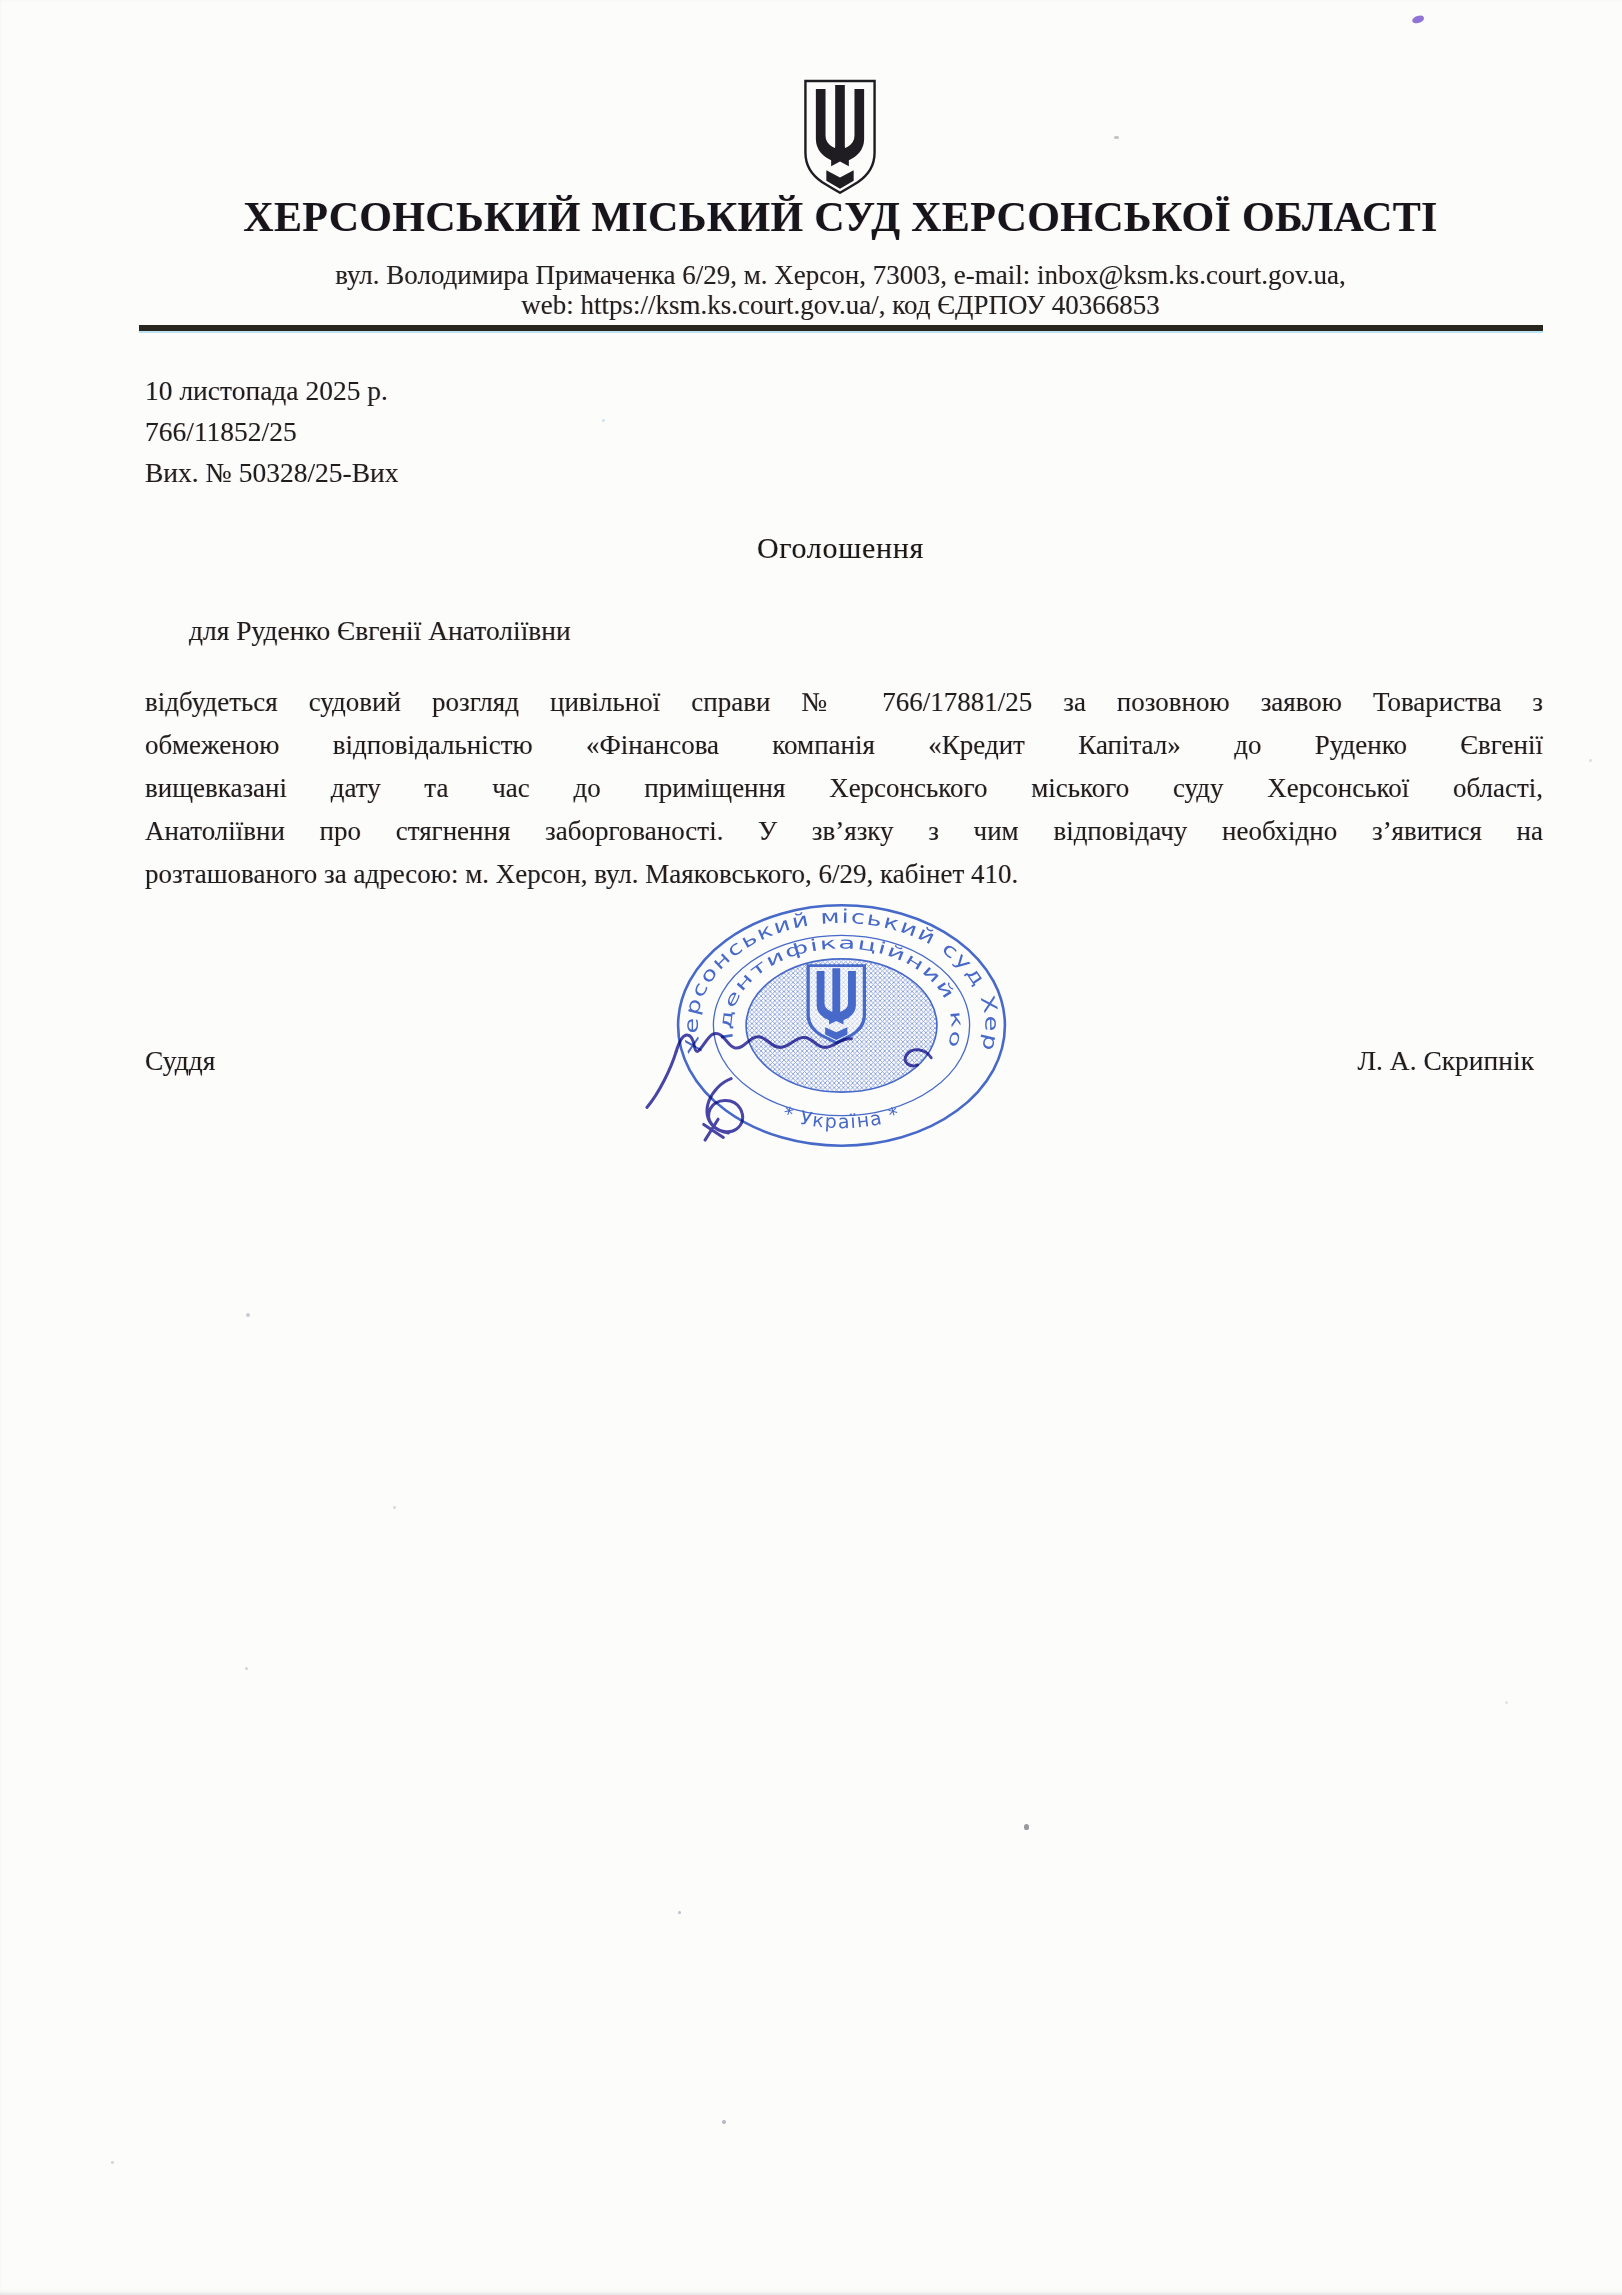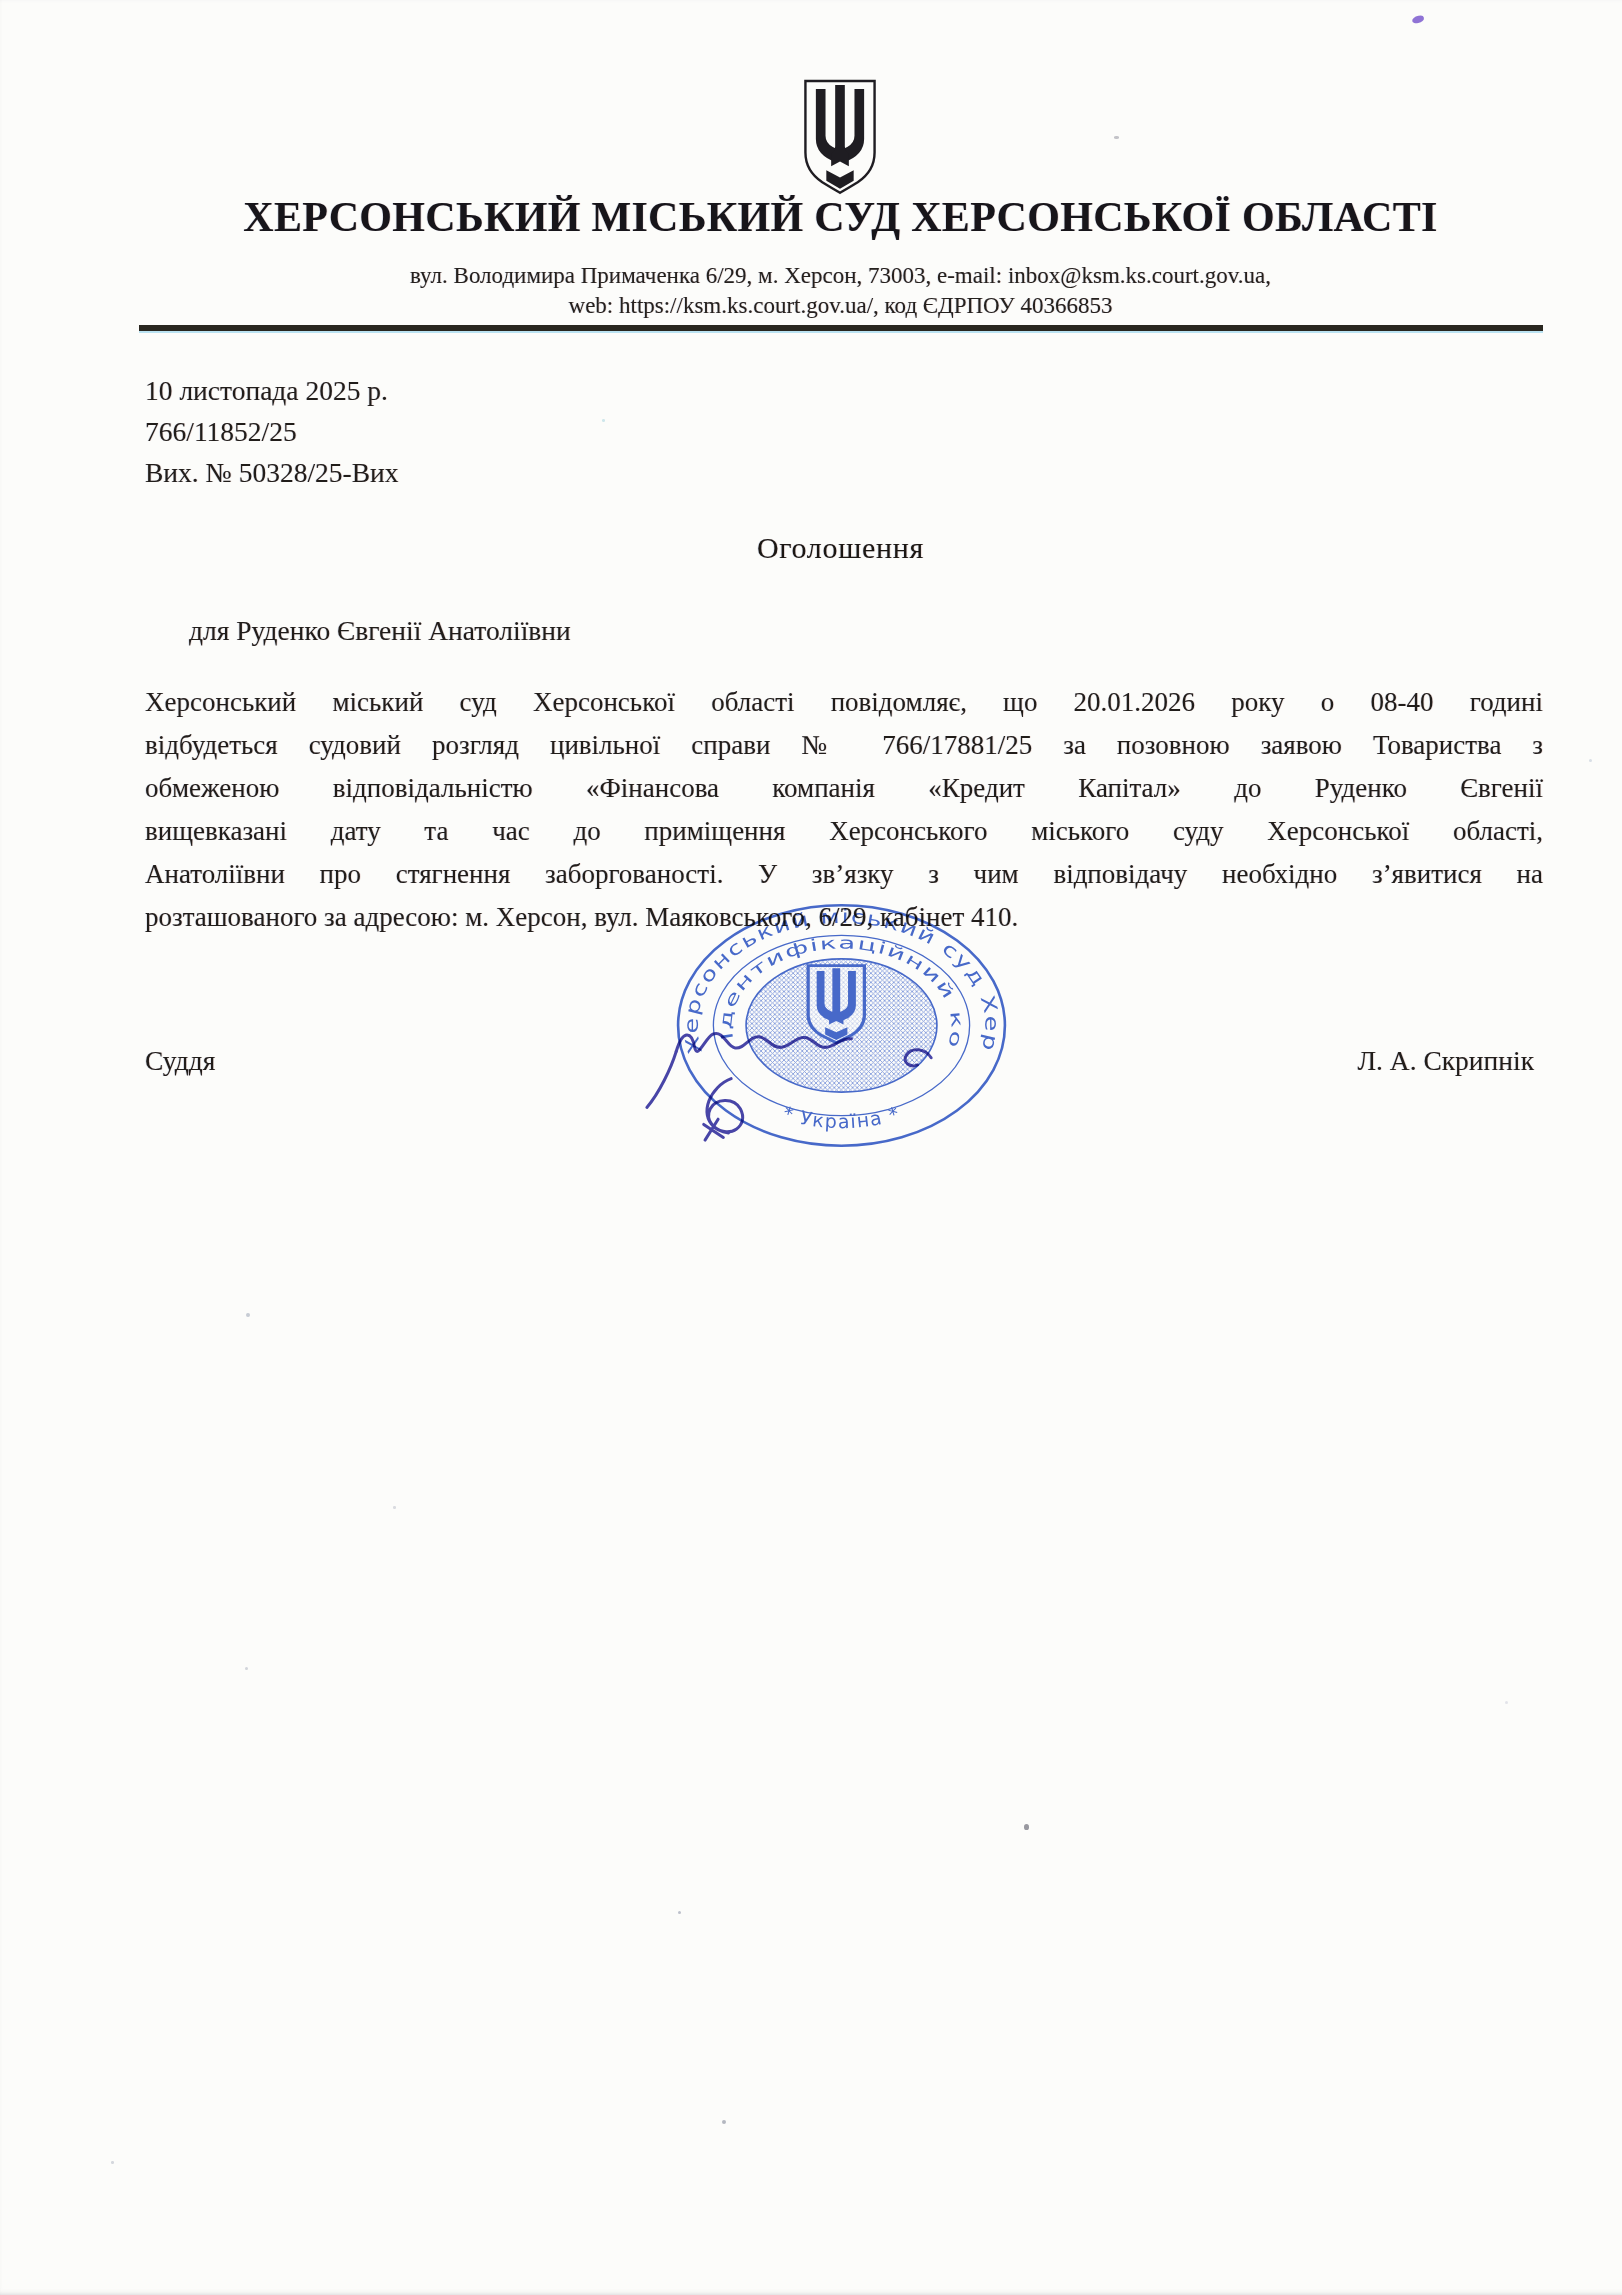--- a/index.html
+++ b/index.html
@@ -17,21 +17,21 @@
   .doc-text{ text-shadow:0.7px 0 0 rgba(150,45,30,.16), -0.7px 0 0 rgba(30,80,170,.16); }
 
   .emblem{position:absolute;left:797px;top:77px;width:86px;height:119px;}
 
   .court-name{
     position:absolute;left:137px;top:193px;width:1407px;
     font-size:42px;font-weight:bold;line-height:48px;
     text-align:center;letter-spacing:0.3px;color:#17151a;
   }
   .addr{position:absolute;left:137px;width:1407px;text-align:center;
-        font-size:23px;line-height:29px;color:#25211e;}
+        font-size:27px;line-height:29px;color:#25211e;}
   .addr1{top:261px;} .addr2{top:291px;}
 
   .rule{position:absolute;left:139px;top:325px;width:1404px;height:5.9px;background:#29261f;}
   .rule::after{content:"";position:absolute;left:0;right:0;top:5.9px;height:2px;
                background:rgba(80,185,225,.38);}
 
   .meta{position:absolute;left:145px;top:370px;font-size:27.5px;line-height:41px;}
 
   .doc-title{position:absolute;left:137px;top:529px;width:1407px;text-align:center;
              font-size:30px;line-height:37px;letter-spacing:0.7px;color:#1b1713;}
@@ -80,21 +80,20 @@
   <div class="meta doc-text">
     <div>10 листопада 2025 р.</div>
     <div>766/11852/25</div>
     <div>Вих. № 50328/25-Вих</div>
   </div>
 
   <div class="doc-title doc-text">Оголошення</div>
   <div class="recipient doc-text">для Руденко Євгенії Анатоліївни</div>
 
   <div class="body-block doc-text">
-    <div class="body-line jl">Херсонський міський суд Херсонської області повідомляє, що 20.01.2026 року о 08-40 годині</div>
     <div class="body-line jl">відбудеться судовий розгляд цивільної справи № 766/17881/25 за позовною заявою Товариства з</div>
     <div class="body-line jl">обмеженою відповідальністю «Фінансова компанія «Кредит Капітал» до Руденко Євгенії</div>
     <div class="body-line jl">вищевказані дату та час до приміщення Херсонського міського суду Херсонської області,</div>
     <div class="body-line jl">Анатоліївни про стягнення заборгованості. У зв’язку з чим відповідачу необхідно з’явитися на</div>
     <div class="body-line">розташованого за адресою: м. Херсон, вул. Маяковського, 6/29, кабінет 410.</div>
   </div>
 
   <div class="sig-row doc-text">
     <span>Суддя</span>
     <span>Л. А. Скрипнік</span>

